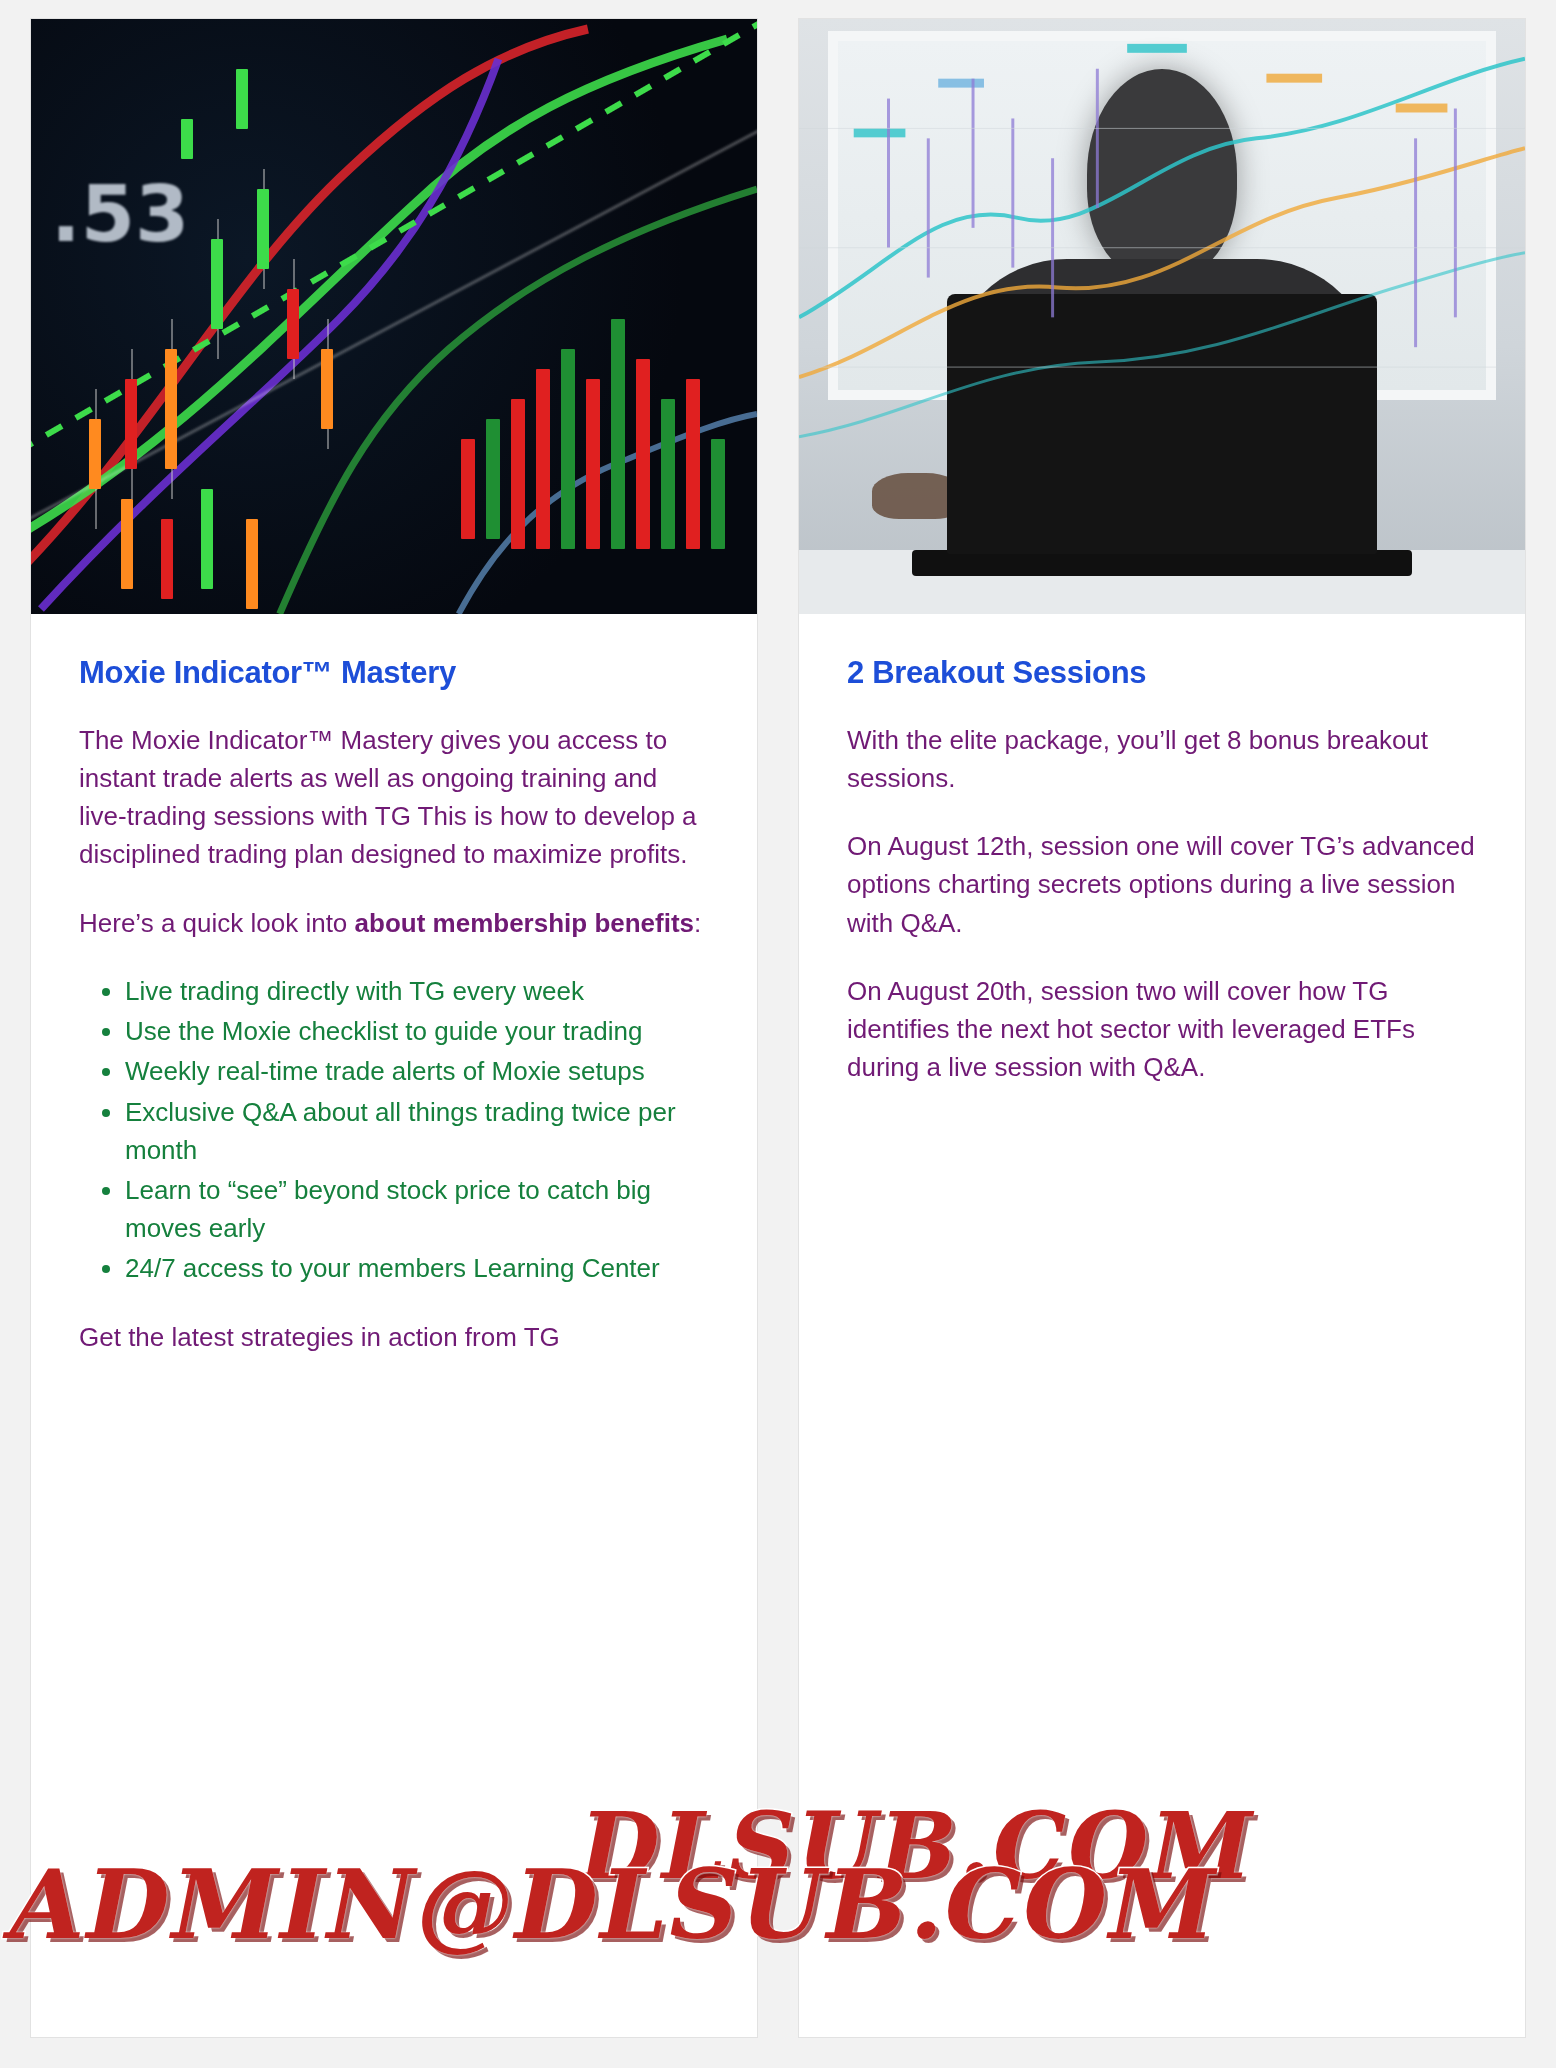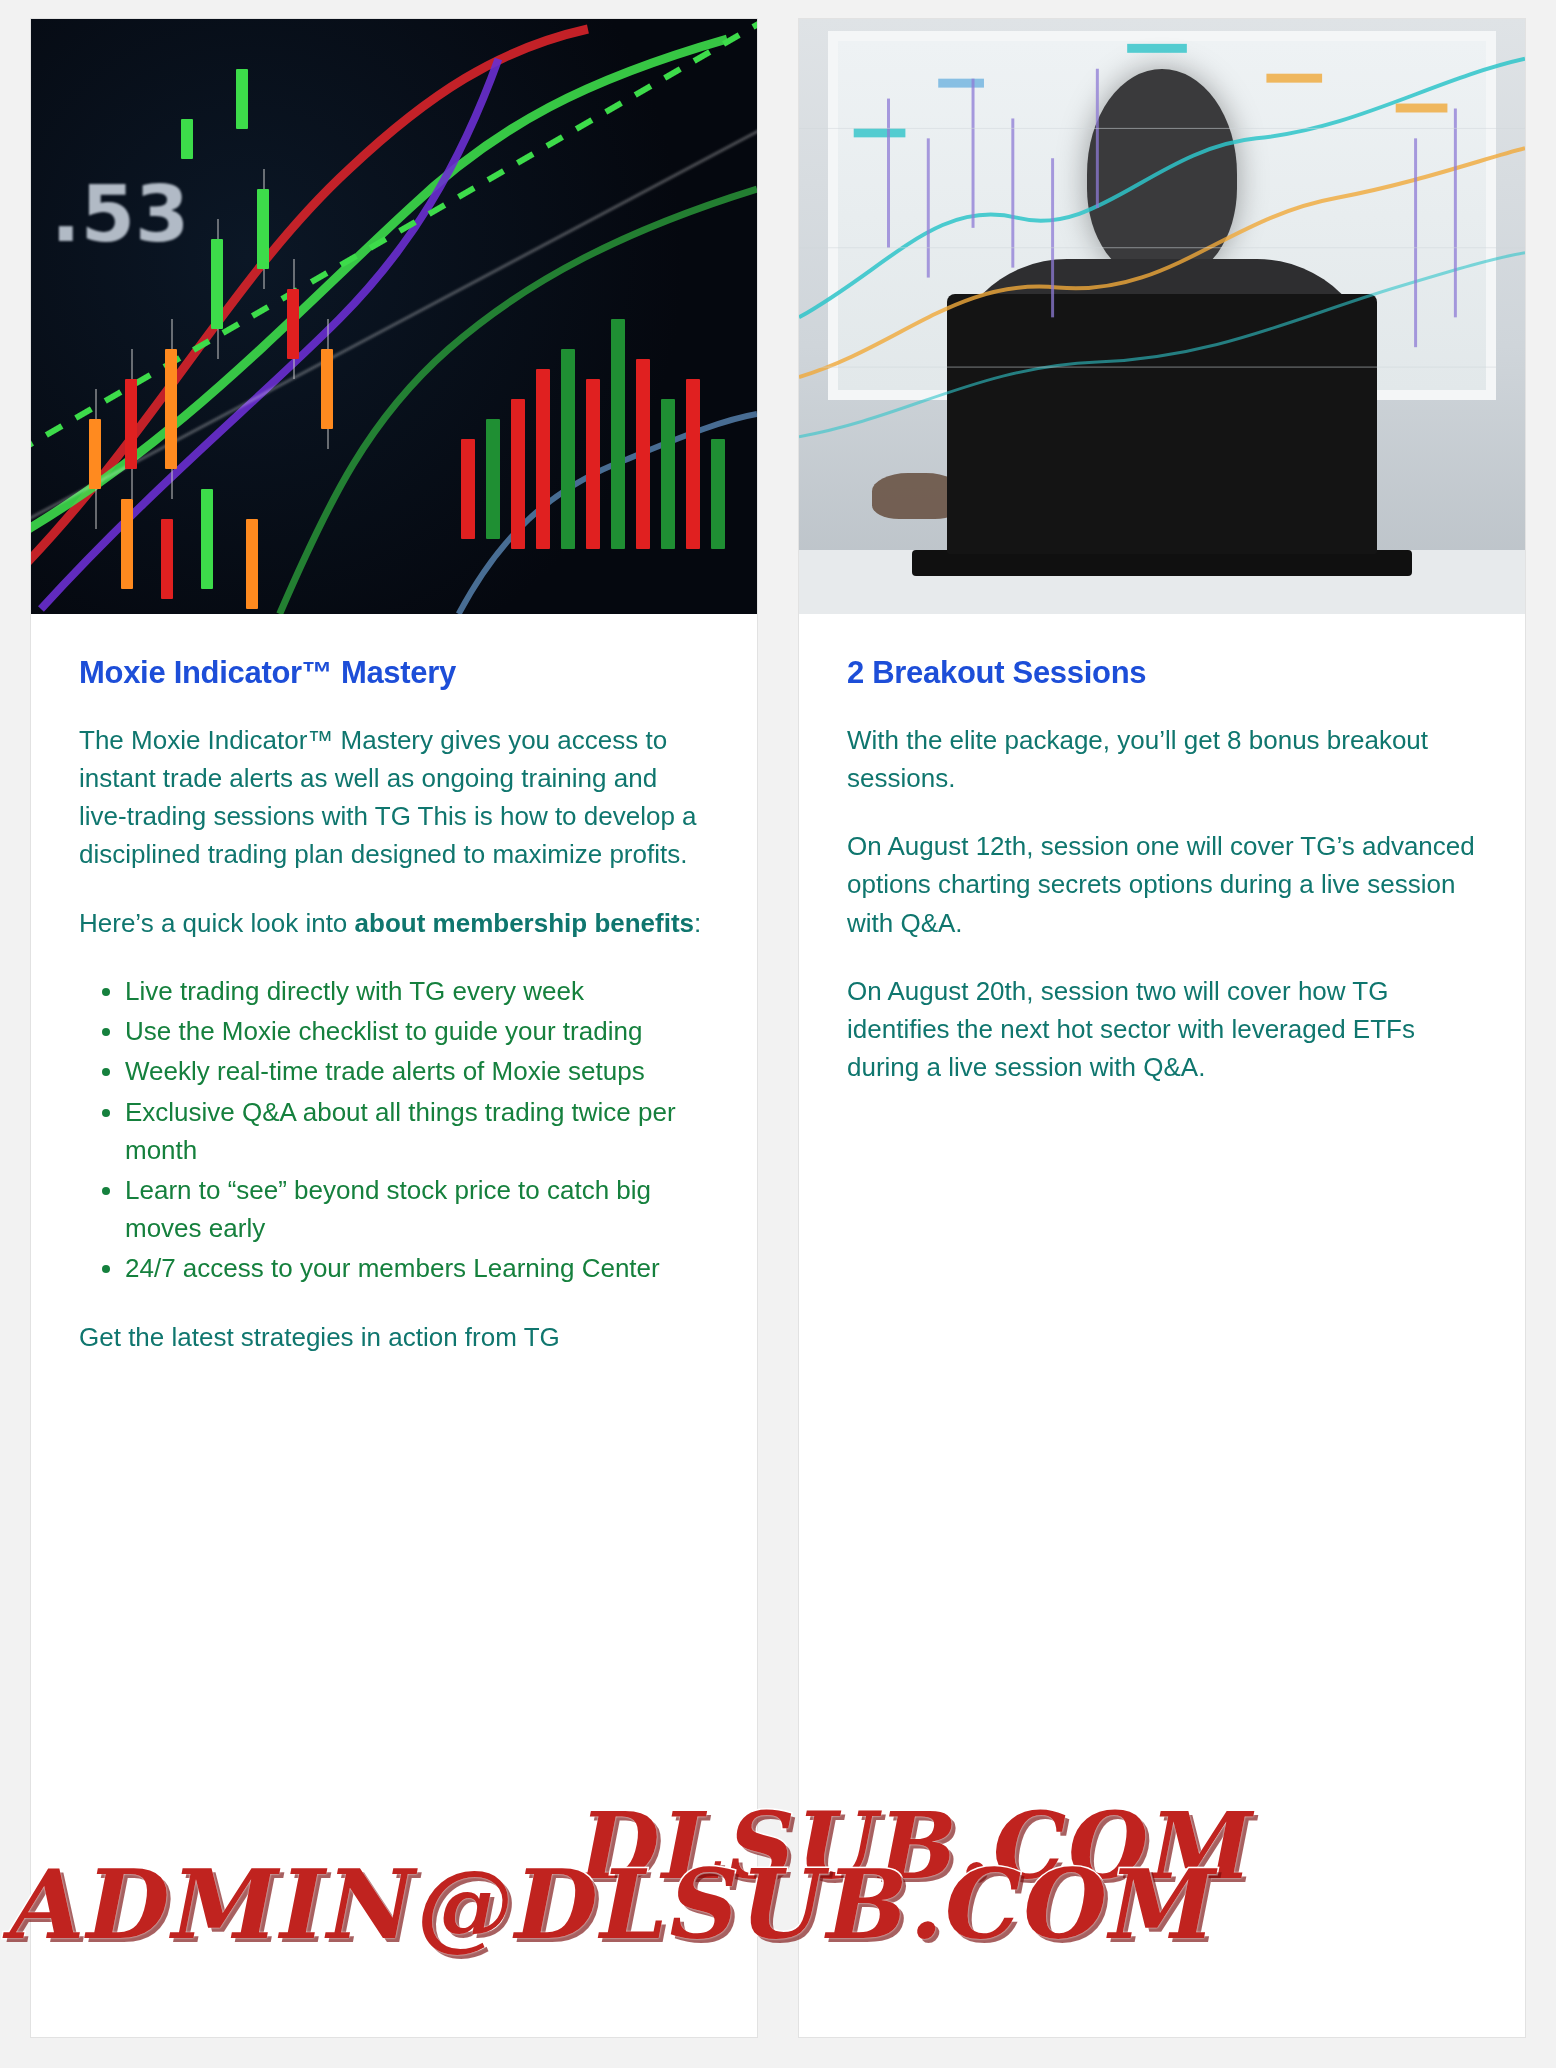--- a/index.html
+++ b/index.html
@@ -46,21 +46,21 @@
     line-height: 1.25;
     font-weight: bold;
     margin: 0 0 28px 0;
     color: #1d4ed8;
     letter-spacing: -0.3px;
   }
   p.card-para {
     font-size: 26px;
     line-height: 1.47;
     margin: 0 0 30px 0;
-    color: #0f766e;
+    color: #701a75;
   }
   p.card-para:last-child { margin-bottom: 0; }
   .benefits-lead { margin-bottom: 10px; }
   ul.benefits {
     margin: 0 0 30px 0;
     padding-left: 46px;
     font-size: 26px;
     line-height: 1.47;
     color: #15803d;
   }

